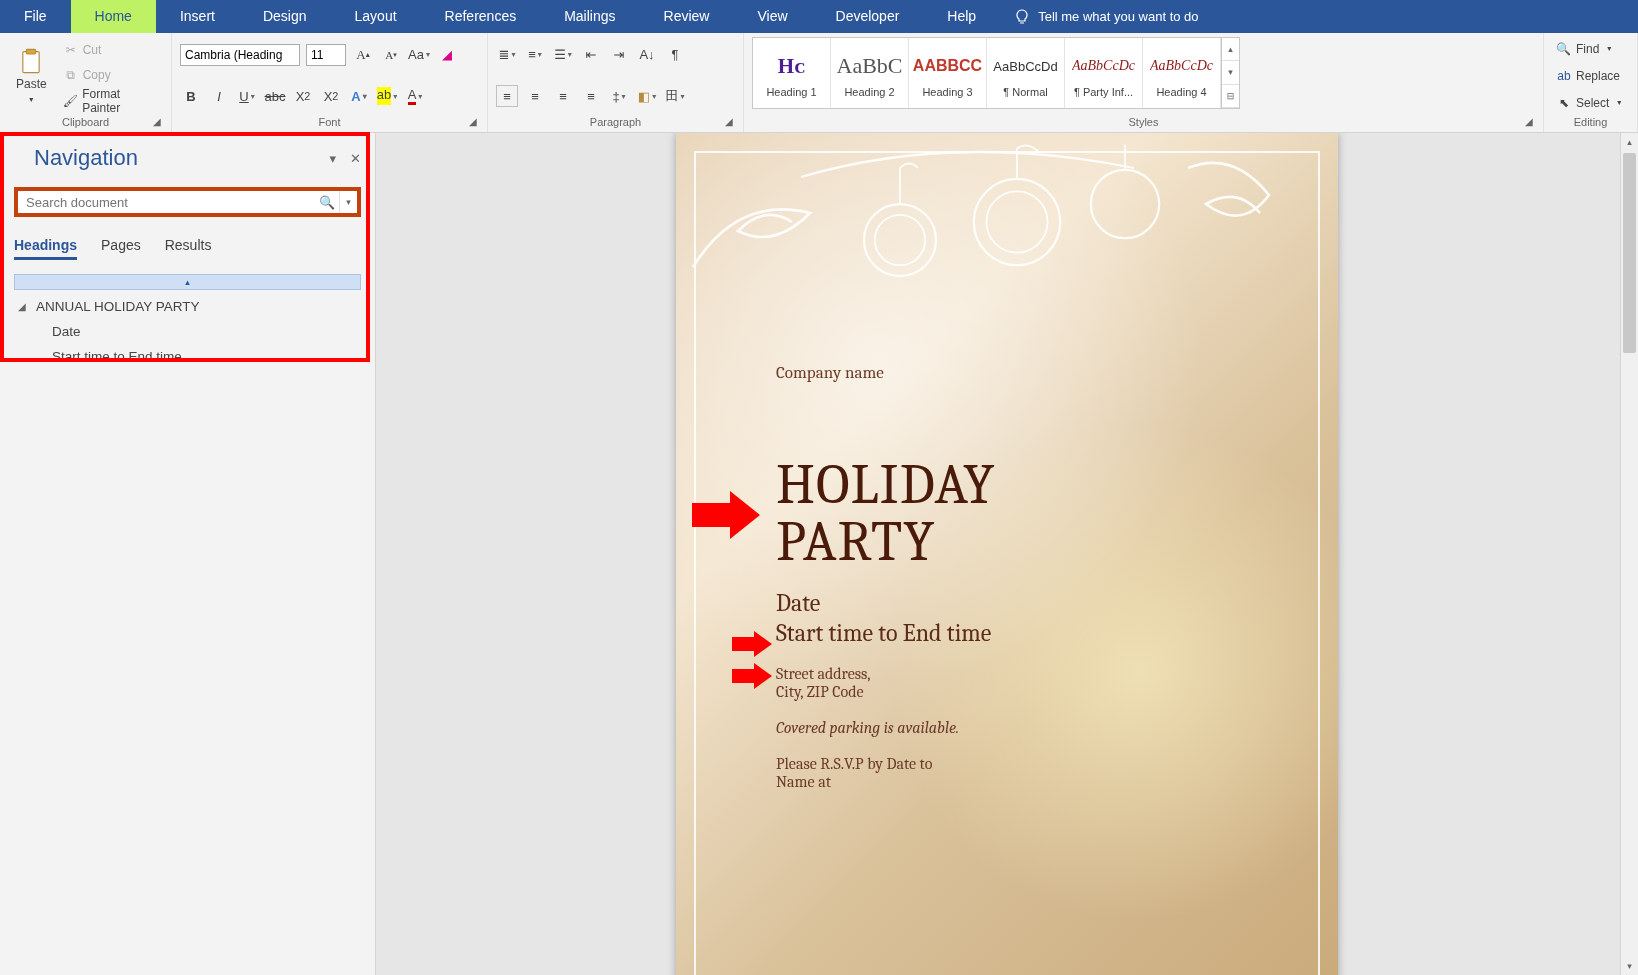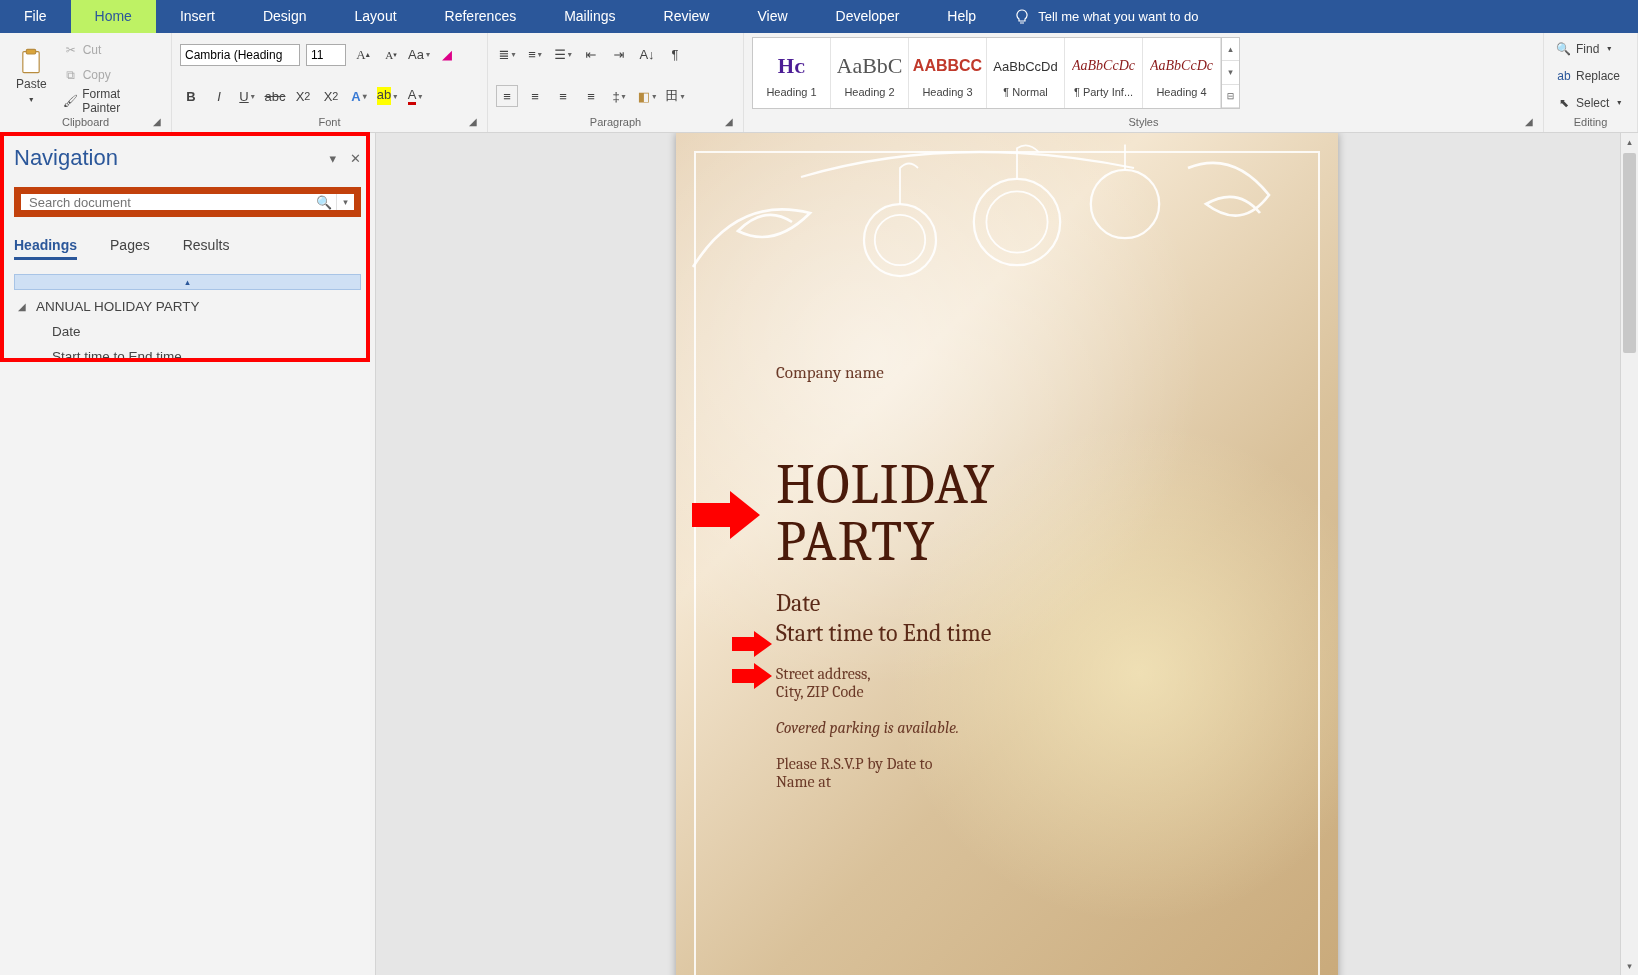--- a/index.html
+++ b/index.html
@@ -40,28 +40,28 @@
 .styles-scroll { width: 18px; display: flex; flex-direction: column; border-left: 1px solid #c8c8c8; }
 .styles-scroll div { flex: 1; display: flex; align-items: center; justify-content: center; font-size: 9px; color: #666; border-bottom: 1px solid #e0e0e0; cursor: pointer; }
 
 
 .main { display: flex; height: calc(975px - 133px); }
 
 
 .nav-pane { width: 376px; background: #f3f3f3; border-right: 1px solid #d4d4d4; position: relative; }
 .nav-highlight { position: absolute; top: -1px; left: 0; width: 370px; height: 230px; border: 4px solid #ff0000; pointer-events: none; }
 .nav-inner { padding: 12px 14px; }
-.nav-title-row { display: flex; align-items: center; justify-content: space-between; }
+.nav-title-row { display: flex; align-items: center; justify-content: space-between; margin-left: 20px; }
 .nav-title { font-size: 22px; color: #2b579a; }
 .nav-title-btns { display: flex; gap: 14px; color: #666; font-size: 13px; }
-.nav-search { margin-top: 16px; display: flex; align-items: center; border: 7px solid #c2410c; background: #fff; height: 30px; }
+.nav-search { margin-top: 16px; display: flex; align-items: center; border: 4px solid #c2410c; background: #fff; height: 30px; }
 .nav-search input { flex: 1; border: none; outline: none; padding: 0 8px; font-size: 13px; color: #666; }
 .nav-search .search-btn { width: 24px; text-align: center; color: #444; }
 .nav-search .dd { width: 18px; text-align: center; color: #666; font-size: 9px; border-left: 1px solid #e0e0e0; height: 100%; display: flex; align-items: center; justify-content: center; }
-.nav-tabs { display: flex; gap: 33px; margin-top: 20px; font-size: 14px; }
+.nav-tabs { display: flex; gap: 24px; margin-top: 20px; font-size: 14px; }
 .nav-tabs .ntab { color: #444; cursor: pointer; padding-bottom: 4px; }
 .nav-tabs .ntab.active { color: #2b579a; font-weight: 600; border-bottom: 3px solid #2b579a; }
 .nav-collapse-bar { margin: 14px 0 4px; background: #cfe0f4; border: 1px solid #a8c4e6; height: 16px; display: flex; align-items: center; justify-content: center; color: #2b579a; font-size: 9px; cursor: pointer; }
 .nav-tree { margin-top: 4px; font-size: 13.5px; color: #444; }
 .nav-tree .node { padding: 5px 0 5px 4px; display: flex; align-items: center; gap: 6px; cursor: pointer; }
 .nav-tree .node .caret { width: 12px; font-size: 10px; color: #666; }
 .nav-tree .child { padding-left: 38px; }
 
 
 .doc-area { flex: 1; background: #e6e6e6; display: flex; justify-content: center; overflow: hidden; position: relative; }

